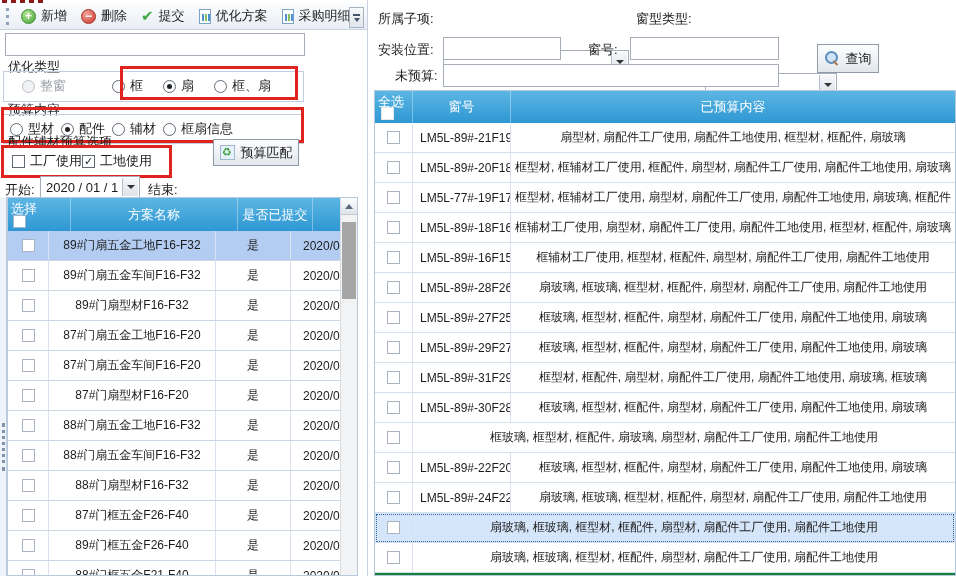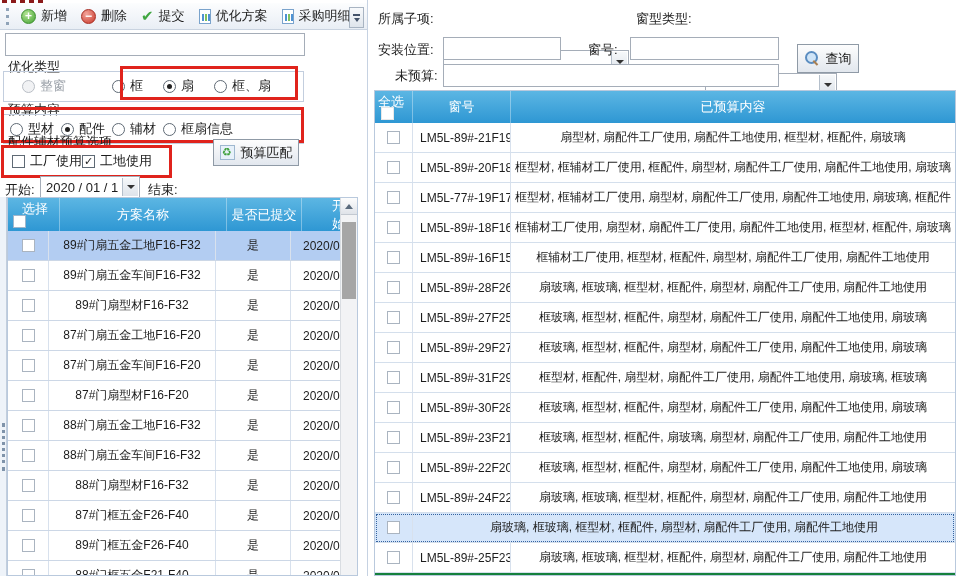--- a/index.html
+++ b/index.html
@@ -200,21 +200,21 @@
     <span>2020 / 01 / 13</span>
     <span class="dd-btn"></span>
   </div>
 
   
   <div class="left-strip"></div>
 
   
   <div class="tbl" style="left:7px;top:197px;width:351px;height:379px">
     <div class="thead" style="height:33px">
-      <div class="th" style="width:52px;justify-content:center;align-items:flex-start;padding:2px 0 12px 3px">
+      <div class="th" style="width:63px;justify-content:flex-start;align-items:flex-start;padding:2px 0 12px 3px">
         <span>选择</span>
         <span class="hd-cb" style="left:5px;top:17px;border-color:#9fb6cc"></span>
       </div>
       <div class="th" style="width:167px">方案名称</div>
       <div class="th" style="width:75px">是否已提交</div>
       <div class="th" style="flex:1;justify-content:flex-start;padding-left:30px;border-right:none">开始</div>
     </div>
     <div id="plan-rows">
         <div class="lrow sel">
           <div class="c" style="width:41px">
@@ -331,21 +331,21 @@
   <div class="abs combo" style="left:705px;top:6px;width:132px;height:23px">
     <span></span>
     <span class="dd-btn"></span>
   </div>
 
   <div class="abs lbl" style="left:378px;top:41px">安装位置:</div>
   <div class="abs input" style="left:443px;top:37px;width:118px;height:23px"></div>
   <div class="abs lbl" style="left:588px;top:41px">窗号:</div>
   <div class="abs input" style="left:630px;top:37px;width:149px;height:23px"></div>
 
-  <div class="abs btn3d" style="left:797px;top:44px;width:62px;height:29px">
+  <div class="abs btn3d" style="left:817px;top:44px;width:62px;height:29px">
     <span class="ic-search"></span>
     <span>查询</span>
   </div>
 
   <span class="abs ckb" style="left:377px;top:68px"></span>
   <div class="abs lbl" style="left:395px;top:67px">未预算:</div>
   <div class="abs input" style="left:443px;top:64px;width:336px;height:23px"></div>
 
   
   <div class="tbl" style="left:374px;top:90px;width:582px;height:486px">
@@ -425,21 +425,20 @@
           <div class="c" style="width:38px">
             <span class="cb-cell"></span>
           </div>
           <div class="c" style="width:98px;justify-content:flex-start;padding-left:7px">LM5L-89#-30F28</div>
           <div class="c" style="flex:1;border-right:none">框玻璃, 框型材, 框配件, 扇型材, 扇配件工厂使用, 扇配件工地使用, 扇玻璃</div>
         </div>
         <div class="rrow">
           <div class="c" style="width:38px">
             <span class="cb-cell"></span>
           </div>
-          <div class="c" style="width:98px;justify-content:flex-start;padding-left:7px">LM5L-89#-23F21</div>
           <div class="c" style="flex:1;border-right:none">框玻璃, 框型材, 框配件, 扇玻璃, 扇型材, 扇配件工厂使用, 扇配件工地使用</div>
         </div>
         <div class="rrow">
           <div class="c" style="width:38px">
             <span class="cb-cell"></span>
           </div>
           <div class="c" style="width:98px;justify-content:flex-start;padding-left:7px">LM5L-89#-22F20</div>
           <div class="c" style="flex:1;border-right:none">框玻璃, 框型材, 框配件, 扇型材, 扇配件工厂使用, 扇配件工地使用, 扇玻璃</div>
         </div>
         <div class="rrow">
@@ -452,19 +451,18 @@
         <div class="rrow sel">
           <div class="c" style="width:38px">
             <span class="cb-cell"></span>
           </div>
           <div class="c" style="flex:1;border-right:none">扇玻璃, 框玻璃, 框型材, 框配件, 扇型材, 扇配件工厂使用, 扇配件工地使用</div>
         </div>
         <div class="rrow">
           <div class="c" style="width:38px">
             <span class="cb-cell"></span>
           </div>
-          <div class="c" style="width:98px;justify-content:flex-start;padding-left:7px">LM5L-89#-25F23</div>
           <div class="c" style="flex:1;border-right:none">扇玻璃, 框玻璃, 框型材, 框配件, 扇型材, 扇配件工厂使用, 扇配件工地使用</div>
         </div>
       </div>
   </div>
 
 </div>
 
 </body></html>

